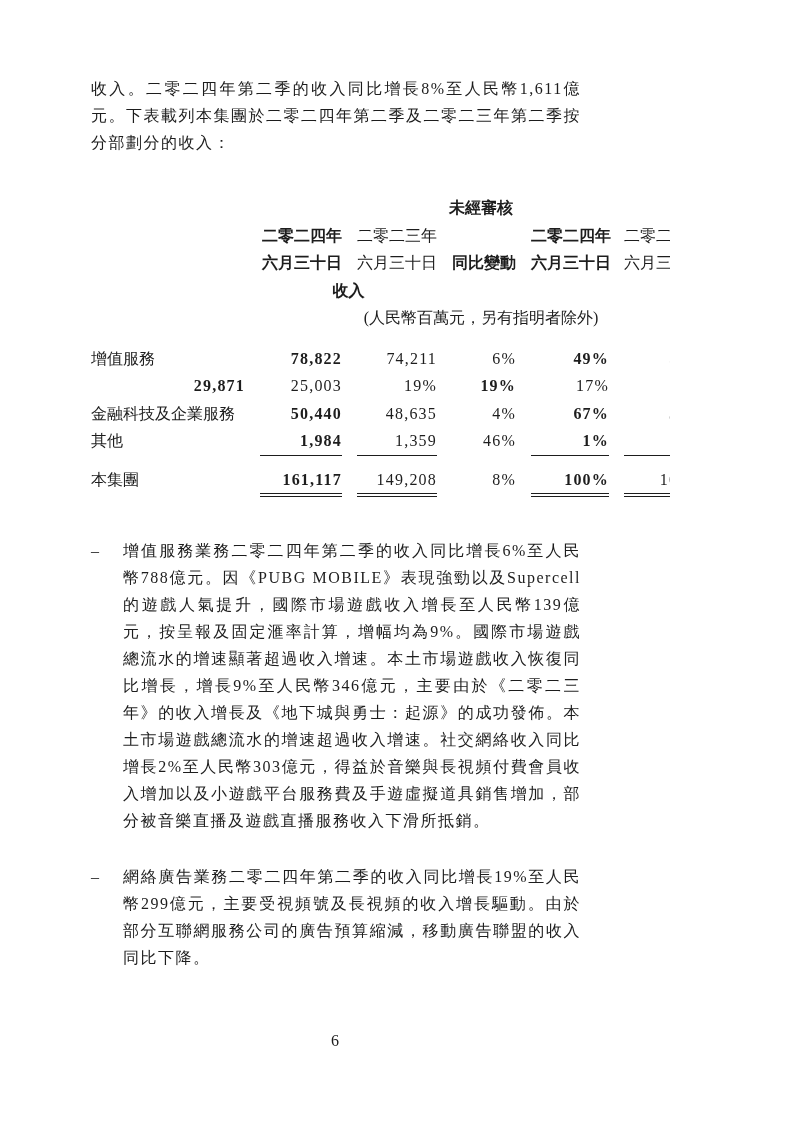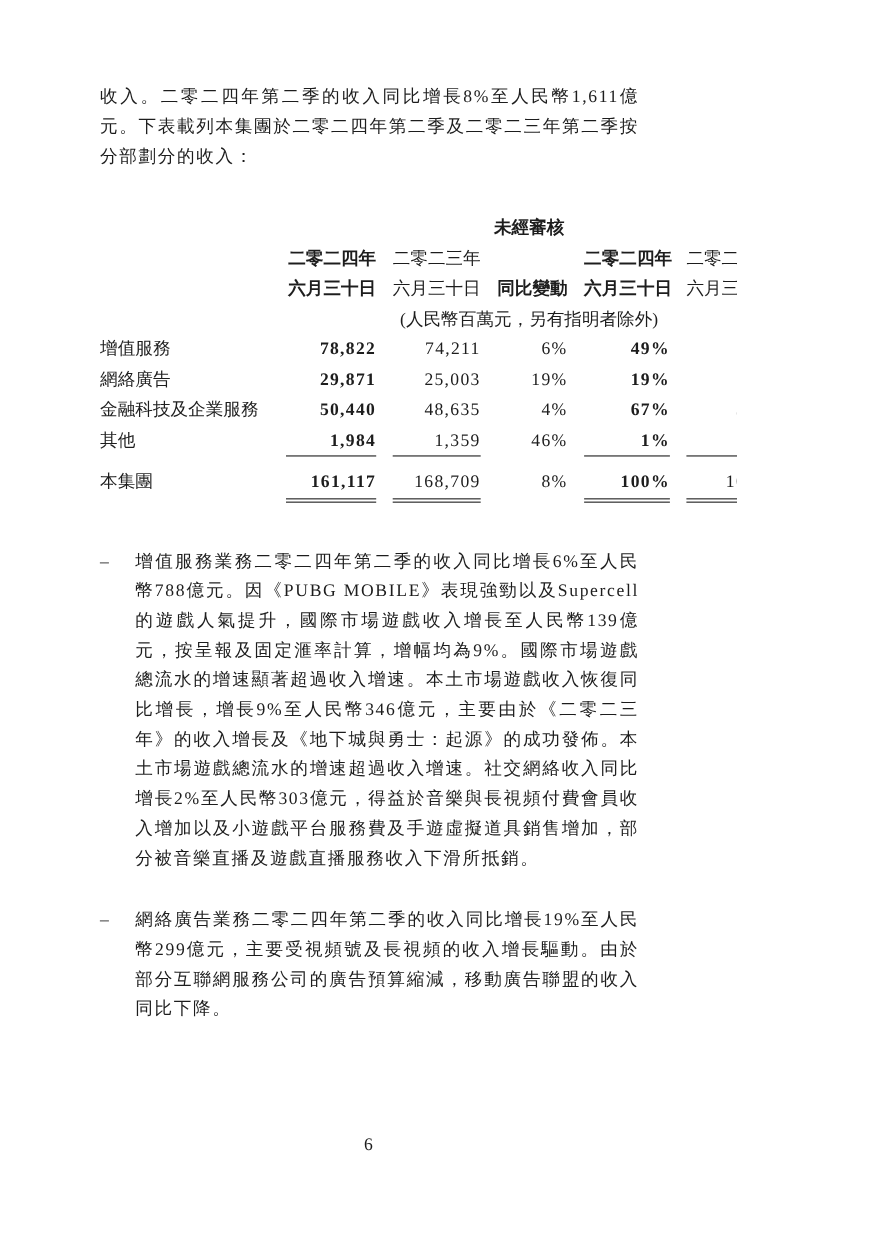--- a/index.html
+++ b/index.html
@@ -30,21 +30,21 @@
   }
   .cell { text-align:right; white-space:nowrap; }
   .cell.lbl { text-align:left; }
   .ctr { text-align:center; }
   .b { font-weight:bold; }
   .num { letter-spacing:1.2px; }
   .sp-all { grid-column:2 / 7; }
   .sp-rev { grid-column:2 / 4; }
   .sp-gap { grid-column:4 / 5; }
   .sp-pct { grid-column:5 / 7; }
-  .first-data { }
+  .first-data { margin-top:13px; }
   .total-row { margin-top:10px; }
   .ru { border-bottom:1.4px solid #1d1d1d; }
   .rd { border-bottom:4px double #1d1d1d; }
   
   .bullets { margin-top:40px; }
   .bullet { display:flex; }
   .bullet + .bullet { margin-top:29px; }
   .marker { width:32px; flex:none; line-height:27px; }
   .btext {
     flex:1;
@@ -85,38 +85,38 @@
     <div class="trow">
       <div class="cell lbl"></div>
       <div class="cell b">六月三十日</div>
       <div class="cell">六月三十日</div>
       <div class="cell b">同比變動</div>
       <div class="cell b">六月三十日</div>
       <div class="cell">六月三十日</div>
     </div>
 
     <div class="trow">
+      <div class="cell ctr b sp-rev">收入</div>
       <div class="cell sp-gap"></div>
     </div>
 
     <div class="trow">
       <div class="cell ctr sp-all">(人民幣百萬元，另有指明者除外)</div>
     </div>
 
     <div class="trow first-data">
       <div class="cell lbl">增值服務</div>
       <div class="cell b num">78,822</div>
       <div class="cell num">74,211</div>
       <div class="cell num">6%</div>
       <div class="cell b num">49%</div>
       <div class="cell num">50%</div>
     </div>
 
     <div class="trow">
-      <div class="cell lbl">網絡廣告</div>
       <div class="cell b num">29,871</div>
       <div class="cell num">25,003</div>
       <div class="cell num">19%</div>
       <div class="cell b num">19%</div>
       <div class="cell num">17%</div>
     </div>
 
     <div class="trow">
       <div class="cell lbl">金融科技及企業服務</div>
       <div class="cell b num">50,440</div>
@@ -131,21 +131,21 @@
       <div class="cell b num ru">1,984</div>
       <div class="cell num ru">1,359</div>
       <div class="cell num">46%</div>
       <div class="cell b num ru">1%</div>
       <div class="cell num ru">1%</div>
     </div>
 
     <div class="trow total-row">
       <div class="cell lbl">本集團</div>
       <div class="cell b num rd">161,117</div>
-      <div class="cell num rd">168,709</div>
+      <div class="cell num rd">149,208</div>
       <div class="cell num">8%</div>
       <div class="cell b num rd">100%</div>
       <div class="cell num rd">100%</div>
     </div>
 
   </div>
 
   <div class="bullets">
 
     <div class="bullet">

